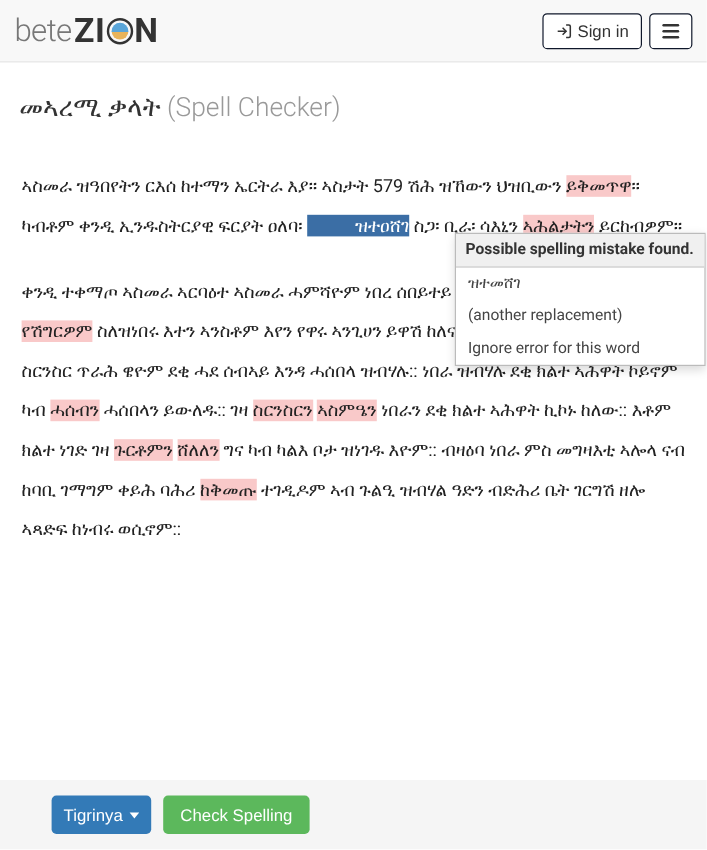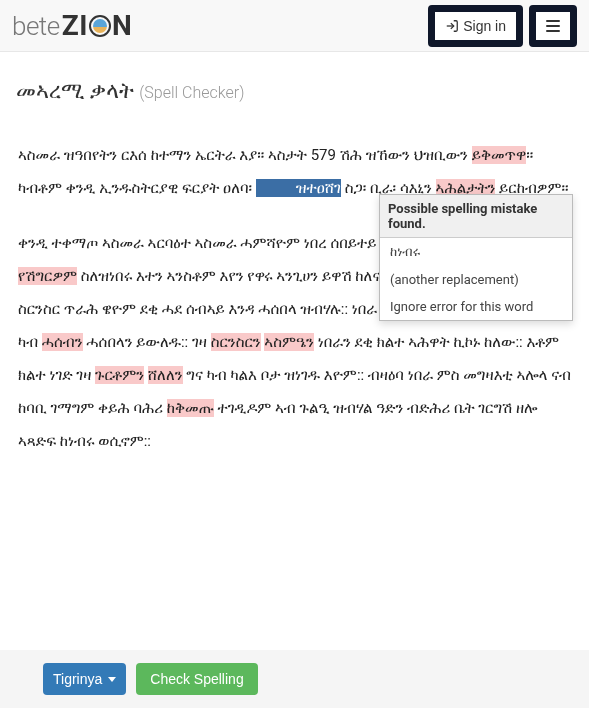--- a/index.html
+++ b/index.html
@@ -5,33 +5,33 @@
   * { box-sizing: border-box; margin: 0; padding: 0; }
   body { font-family: -apple-system, BlinkMacSystemFont, "Segoe UI", Roboto, Arial, sans-serif; background: #fff; width: 589px; height: 708px; overflow: hidden; position: relative; }
   
   .topbar { height: 52px; border-bottom: 1px solid #e7e7e7; background: #f8f8f8; display: flex; align-items: center; padding: 0 12px; justify-content: space-between; }
   .brand { display: flex; align-items: center; }
   .brand-bete { font-size: 26px; font-weight: 300; color: #777; letter-spacing: -0.5px; }
   .brand-zion { font-size: 28px; font-weight: 700; color: #333; letter-spacing: 0.5px; margin-left: 2px; display: inline-flex; align-items: center; }
   .brand-o { display: inline-flex; width: 22px; height: 22px; border-radius: 50%; border: 2px solid #333; margin: 0 1px; position: relative; overflow: hidden; vertical-align: middle; }
   .brand-o::before { content:""; position:absolute; inset:2px; border-radius:50%; background: linear-gradient(to bottom, #5aa5d8 0 55%, #e8b35a 55% 100%); }
   .top-actions { display: flex; gap: 6px; }
-  .btn-outline { background: #fff; border: 7px solid #0f172a; border-radius: 4px; padding: 6px 10px; font-size: 14px; color: #333; cursor: pointer; display: inline-flex; gap: 4px; align-items: center; }
+  .btn-outline { background: #fff; border: 1px solid #0f172a; border-radius: 4px; padding: 6px 10px; font-size: 14px; color: #333; cursor: pointer; display: inline-flex; gap: 4px; align-items: center; }
   .signin-ic { width: 14px; height: 14px; }
   .burger { width: 14px; height: 12px; display:flex; flex-direction:column; justify-content:space-between; }
   .burger span { height:2px; background:#333; display:block; border-radius:1px; }
 
   .page-title { padding: 26px 16px 10px; font-weight: 400; color: #333; font-size: 22px; }
-  .page-title .sub { color: #999; font-size: 16px; font-weight: 300; }
+  .page-title .sub { color: #999; font-size: 22px; font-weight: 300; }
 
   .content { padding: 10px 18px 20px; font-size: 15px; line-height: 2.2; color: #222; height: 540px; position: relative; font-family: inherit; }
   .hl { background: #f9c9c9; }
   .sel { background: #3b6ea5; color: #fff; padding-left: 40px; }
 
-  .popup { position: absolute; top: 194px; left: 379px; width: 194px; background: #fff; border: 1px solid #bbb; box-shadow: 0 3px 8px rgba(0,0,0,0.15); font-size: 13px; z-index: 50; }
+  .popup { position: absolute; top: 194px; left: 379px; width: 209px; background: #fff; border: 1px solid #bbb; box-shadow: 0 3px 8px rgba(0,0,0,0.15); font-size: 13px; z-index: 50; }
   .popup-title { background: #f0f0f0; border-bottom: 1px solid #ccc; padding: 6px 8px; font-weight: 700; color: #333; font-size: 13px; }
   .popup-item { padding: 6px 10px; cursor: pointer; color: #444; font-size: 13px; }
 
   .footer { position: absolute; left: 0; right: 0; bottom: 0; padding: 13px 8px; background: #f5f5f5; display: flex; gap: 10px; }
   .lang-select { background: #337ab7; color: #fff; border: none; border-radius: 4px; padding: 8px 10px; font-size: 14px; cursor: pointer; display: inline-flex; align-items: center; gap: 6px; margin-left: 35px; }
   .lang-caret { width: 0; height: 0; border-left: 4px solid transparent; border-right: 4px solid transparent; border-top: 5px solid #fff; }
   .btn-check { background: #5cb85c; color: #fff; border: none; border-radius: 4px; padding: 8px 14px; font-size: 14px; cursor: pointer; }
 
   .para { margin: 16px 0 22px; }
 </style>
@@ -75,21 +75,21 @@
   <div class="para">
     <span>ኣስመራ ዝዓበየትን ርእሰ ከተማን ኤርትራ እያ። ኣስታት 579 ሽሕ ዝኸውን ህዝቢውን </span><span class="hl">ይቅመጥዋ</span><span>። ካብቶም ቀንዲ ኢንዱስትርያዊ ፍርያት ዐለባ፡ </span><span class="sel">ዝተዐሸገ</span><span> ስጋ፡ ቢራ፡ ሳእኒን </span><span class="hl">ኣሕልታትን</span><span> ይርከብዎም።</span>
   </div>
   <div class="para">
     <span>ቀንዲ ተቀማጦ ኣስመራ ኣርባዕተ ኣስመራ ሓምሻዮም ነበረ ሰበይተይ ዶንጎሎ ናብ ኣስመራ ሸፋቱ </span><span class="hl">የሽግርዎም</span><span> ስለዝነበሩ እተን ኣንስቶም እየን የዋሩ ኣንጊሀን ይዋሽ ከለና ኣሕዋት ኣይነበሩን ገዛ </span><span class="hl">ኣስምዔን</span><span> ገዛ ስርንስር ጥራሕ ዌዮም ደቂ ሓደ ሰብኣይ እንዳ ሓሰበላ ዝብሃሉ:: ነበራ ዝብሃሉ ደቂ ክልተ ኣሕዋት ኮይኖም ካብ </span><span class="hl">ሓሰብን</span><span> ሓሰበላን ይውለዱ:: ገዛ </span><span class="hl">ስርንስርን</span><span> </span><span class="hl">ኣስምዔን</span><span> ነበራን ደቂ ክልተ ኣሕዋት ኪኮኑ ከለው:: እቶም ክልተ ነገድ ገዛ </span><span class="hl">ጉርቶምን</span><span> </span><span class="hl">ሸለለን</span><span> ግና ካብ ካልእ ቦታ ዝነገዱ እዮም:: ብዛዕባ ነበራ ምስ መግዛእቲ ኣሎላ ናብ ከባቢ ገማግም ቀይሕ ባሕሪ </span><span class="hl">ከቅመጡ</span><span> ተገዲዶም ኣብ ጉልዒ ዝብሃል ዓድን ብድሕሪ ቤት ገርግሽ ዘሎ ኣጻድፍ ከነብሩ ወሲኖም::</span>
   </div>
 </div>
 
 <div class="popup">
   <div class="popup-title">Possible spelling mistake found.</div>
-  <div class="popup-item">ከነብሩ</div>
+  <div class="popup-item">ዝተመሸገ</div>
   <div class="popup-item">(another replacement)</div>
   <div class="popup-item">Ignore error for this word</div>
 </div>
 
 <div class="footer">
   <button class="lang-select">
     <span>Tigrinya</span>
     <span class="lang-caret"></span>
   </button>
   <button class="btn-check">Check Spelling</button>

